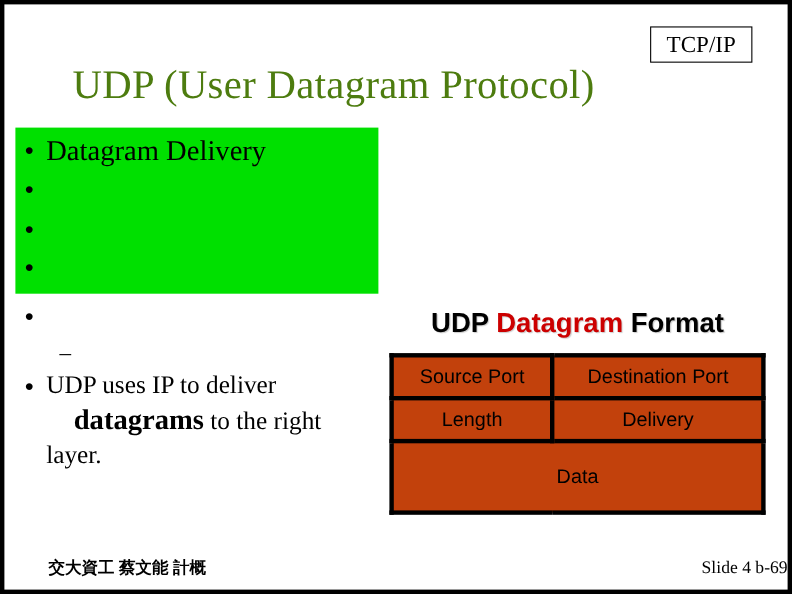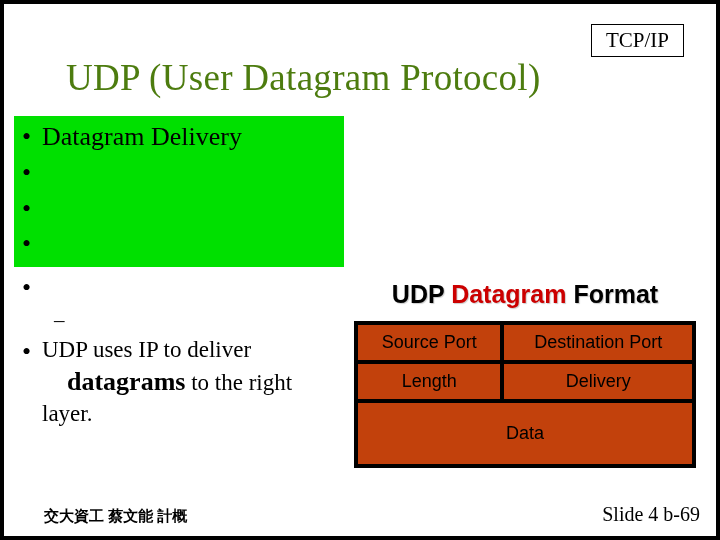--- a/index.html
+++ b/index.html
@@ -95,22 +95,22 @@
     position: absolute;
     left: 8px; bottom: 10px;
     font-family: "Microsoft JhengHei", Arial, sans-serif;
     font-weight: bold;
     font-size: 15px;
     color: #000;
     margin-left: 32px;
   }
   .footer-right {
     position: absolute;
-    right: 16px; bottom: 10px;
-    font-size: 20px;
+    right: 0; bottom: 10px;
+    font-size: 16px;
     color: #000;
   }
 </style>
 </head>
 <body>
 
 <div class="slide">
 
   <div class="tcpip-box">
     <span>TCP/IP</span>

